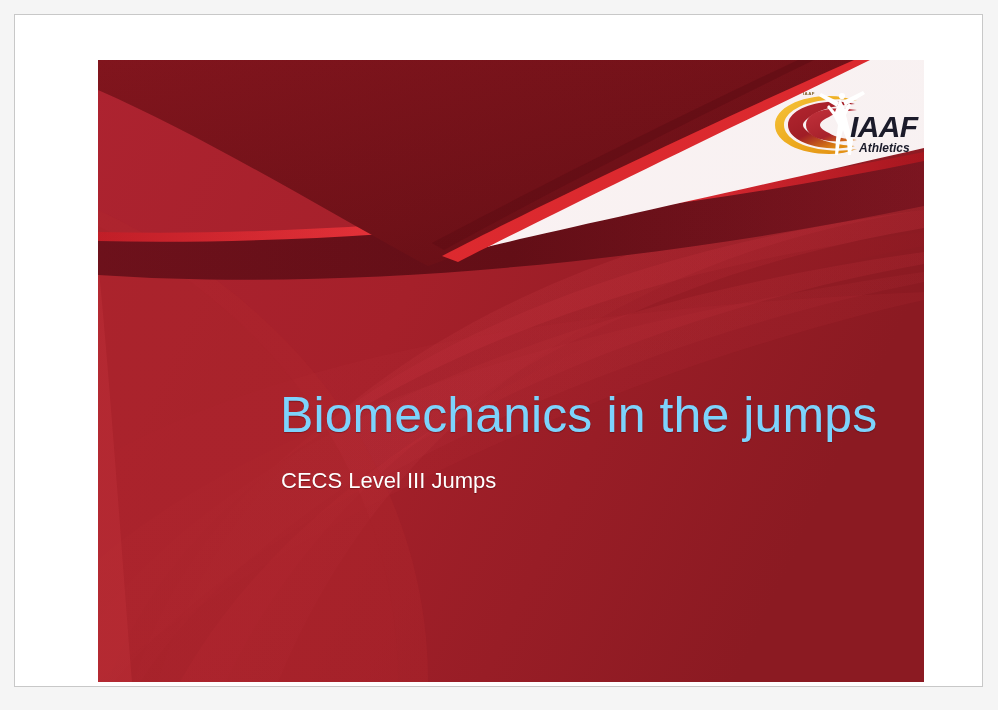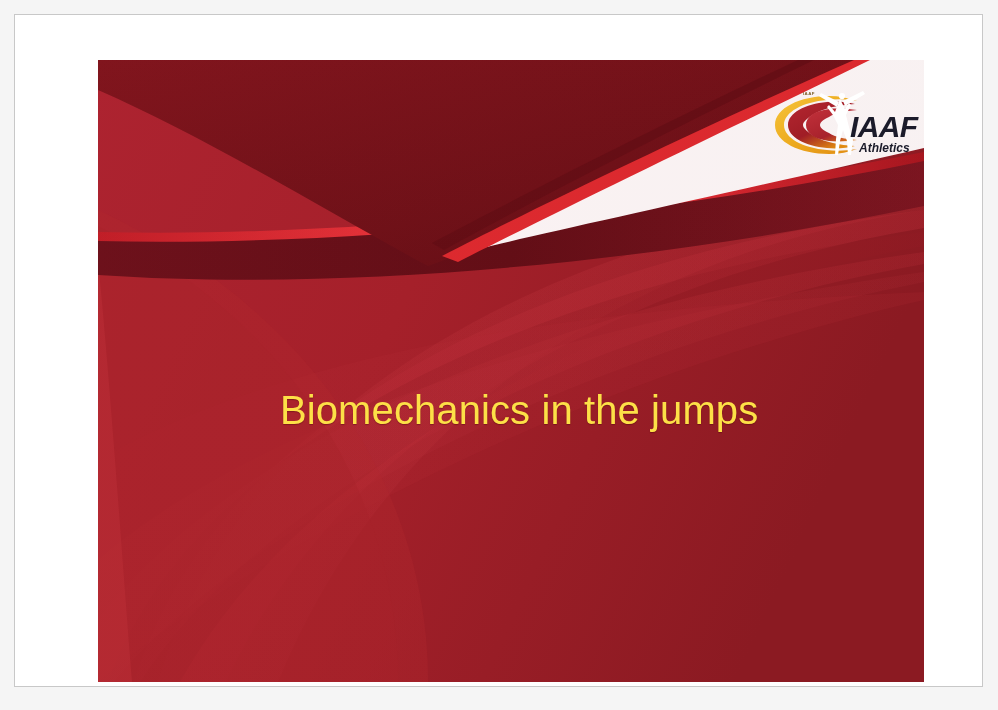--- a/index.html
+++ b/index.html
@@ -50,22 +50,22 @@
     position: absolute;
     left: 0;
     top: 0;
     width: 826px;
     height: 622px;
   }
   #title {
     position: absolute;
     left: 182px;
     top: 327px;
-    color: #fde047;
-    font-size: 40px;
+    color: #7dd3fc;
+    font-size: 50px;
     font-weight: 400;
     line-height: 1.15;
     letter-spacing: 0.1px;
     white-space: nowrap;
     text-shadow: 0 1px 1px rgba(60,0,6,0.35);
   }
   #subtitle {
     position: absolute;
     left: 183px;
     top: 408px;
@@ -167,20 +167,21 @@
           <path d="M756,0 L772,0 C636,66 462,150 360,202 L344,196 C448,142 624,58 756,0 Z" fill="#e02a2f"></path>
 
           <path d="M700,0 L716,0 C588,62 440,138 346,190 L334,183 C430,132 576,58 700,0 Z" fill="#5a0b12" opacity="0.55"></path>
         </g>
 
         <rect x="0" y="0" width="826" height="622" fill="url(#gBase)" opacity="0.06"></rect>
       </svg>
 
       <div class="text-layer">
         <div id="title">Biomechanics in the jumps</div>
+        <div id="subtitle">CECS Level III Jumps</div>
       </div>
 
       <div id="logo">
         <svg viewBox="0 0 152 80" width="152" height="80">
           <defs>
             <linearGradient id="lgOuter" x1="0" y1="0" x2="1" y2="1">
               <stop offset="0%" stop-color="#f5c43a"></stop>
               <stop offset="50%" stop-color="#edab1f"></stop>
               <stop offset="100%" stop-color="#e08a12"></stop>
             </linearGradient>

